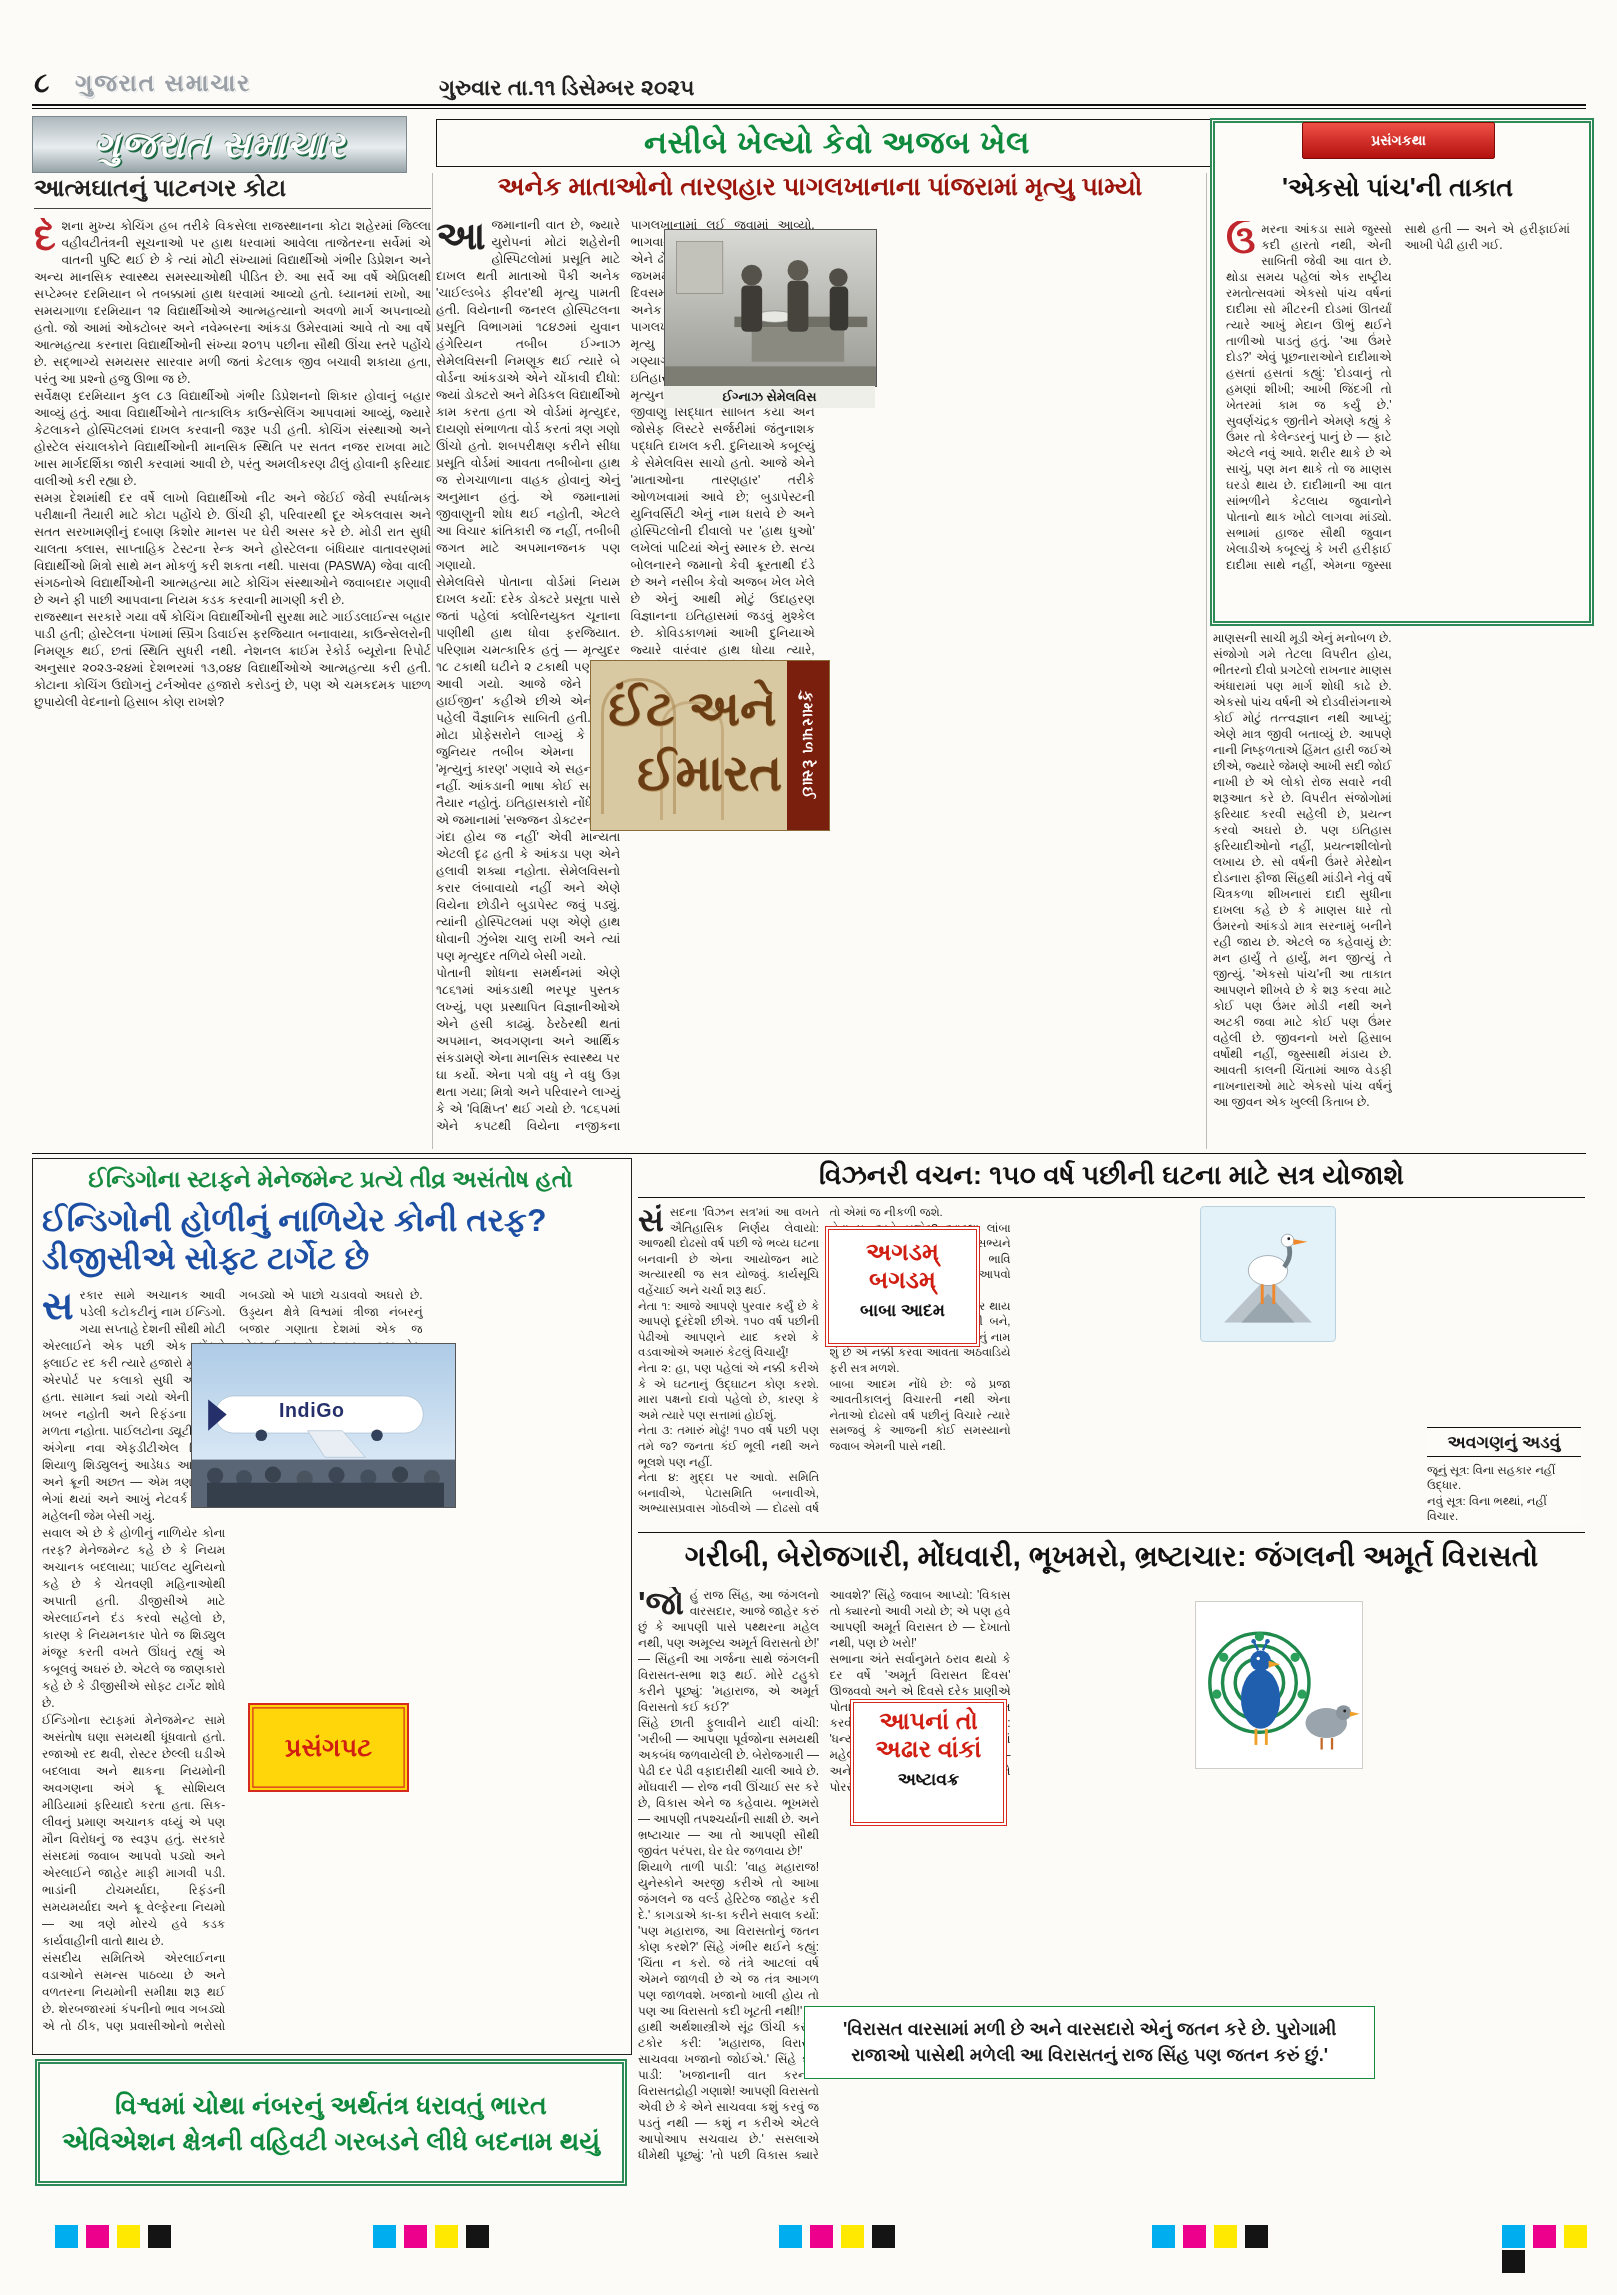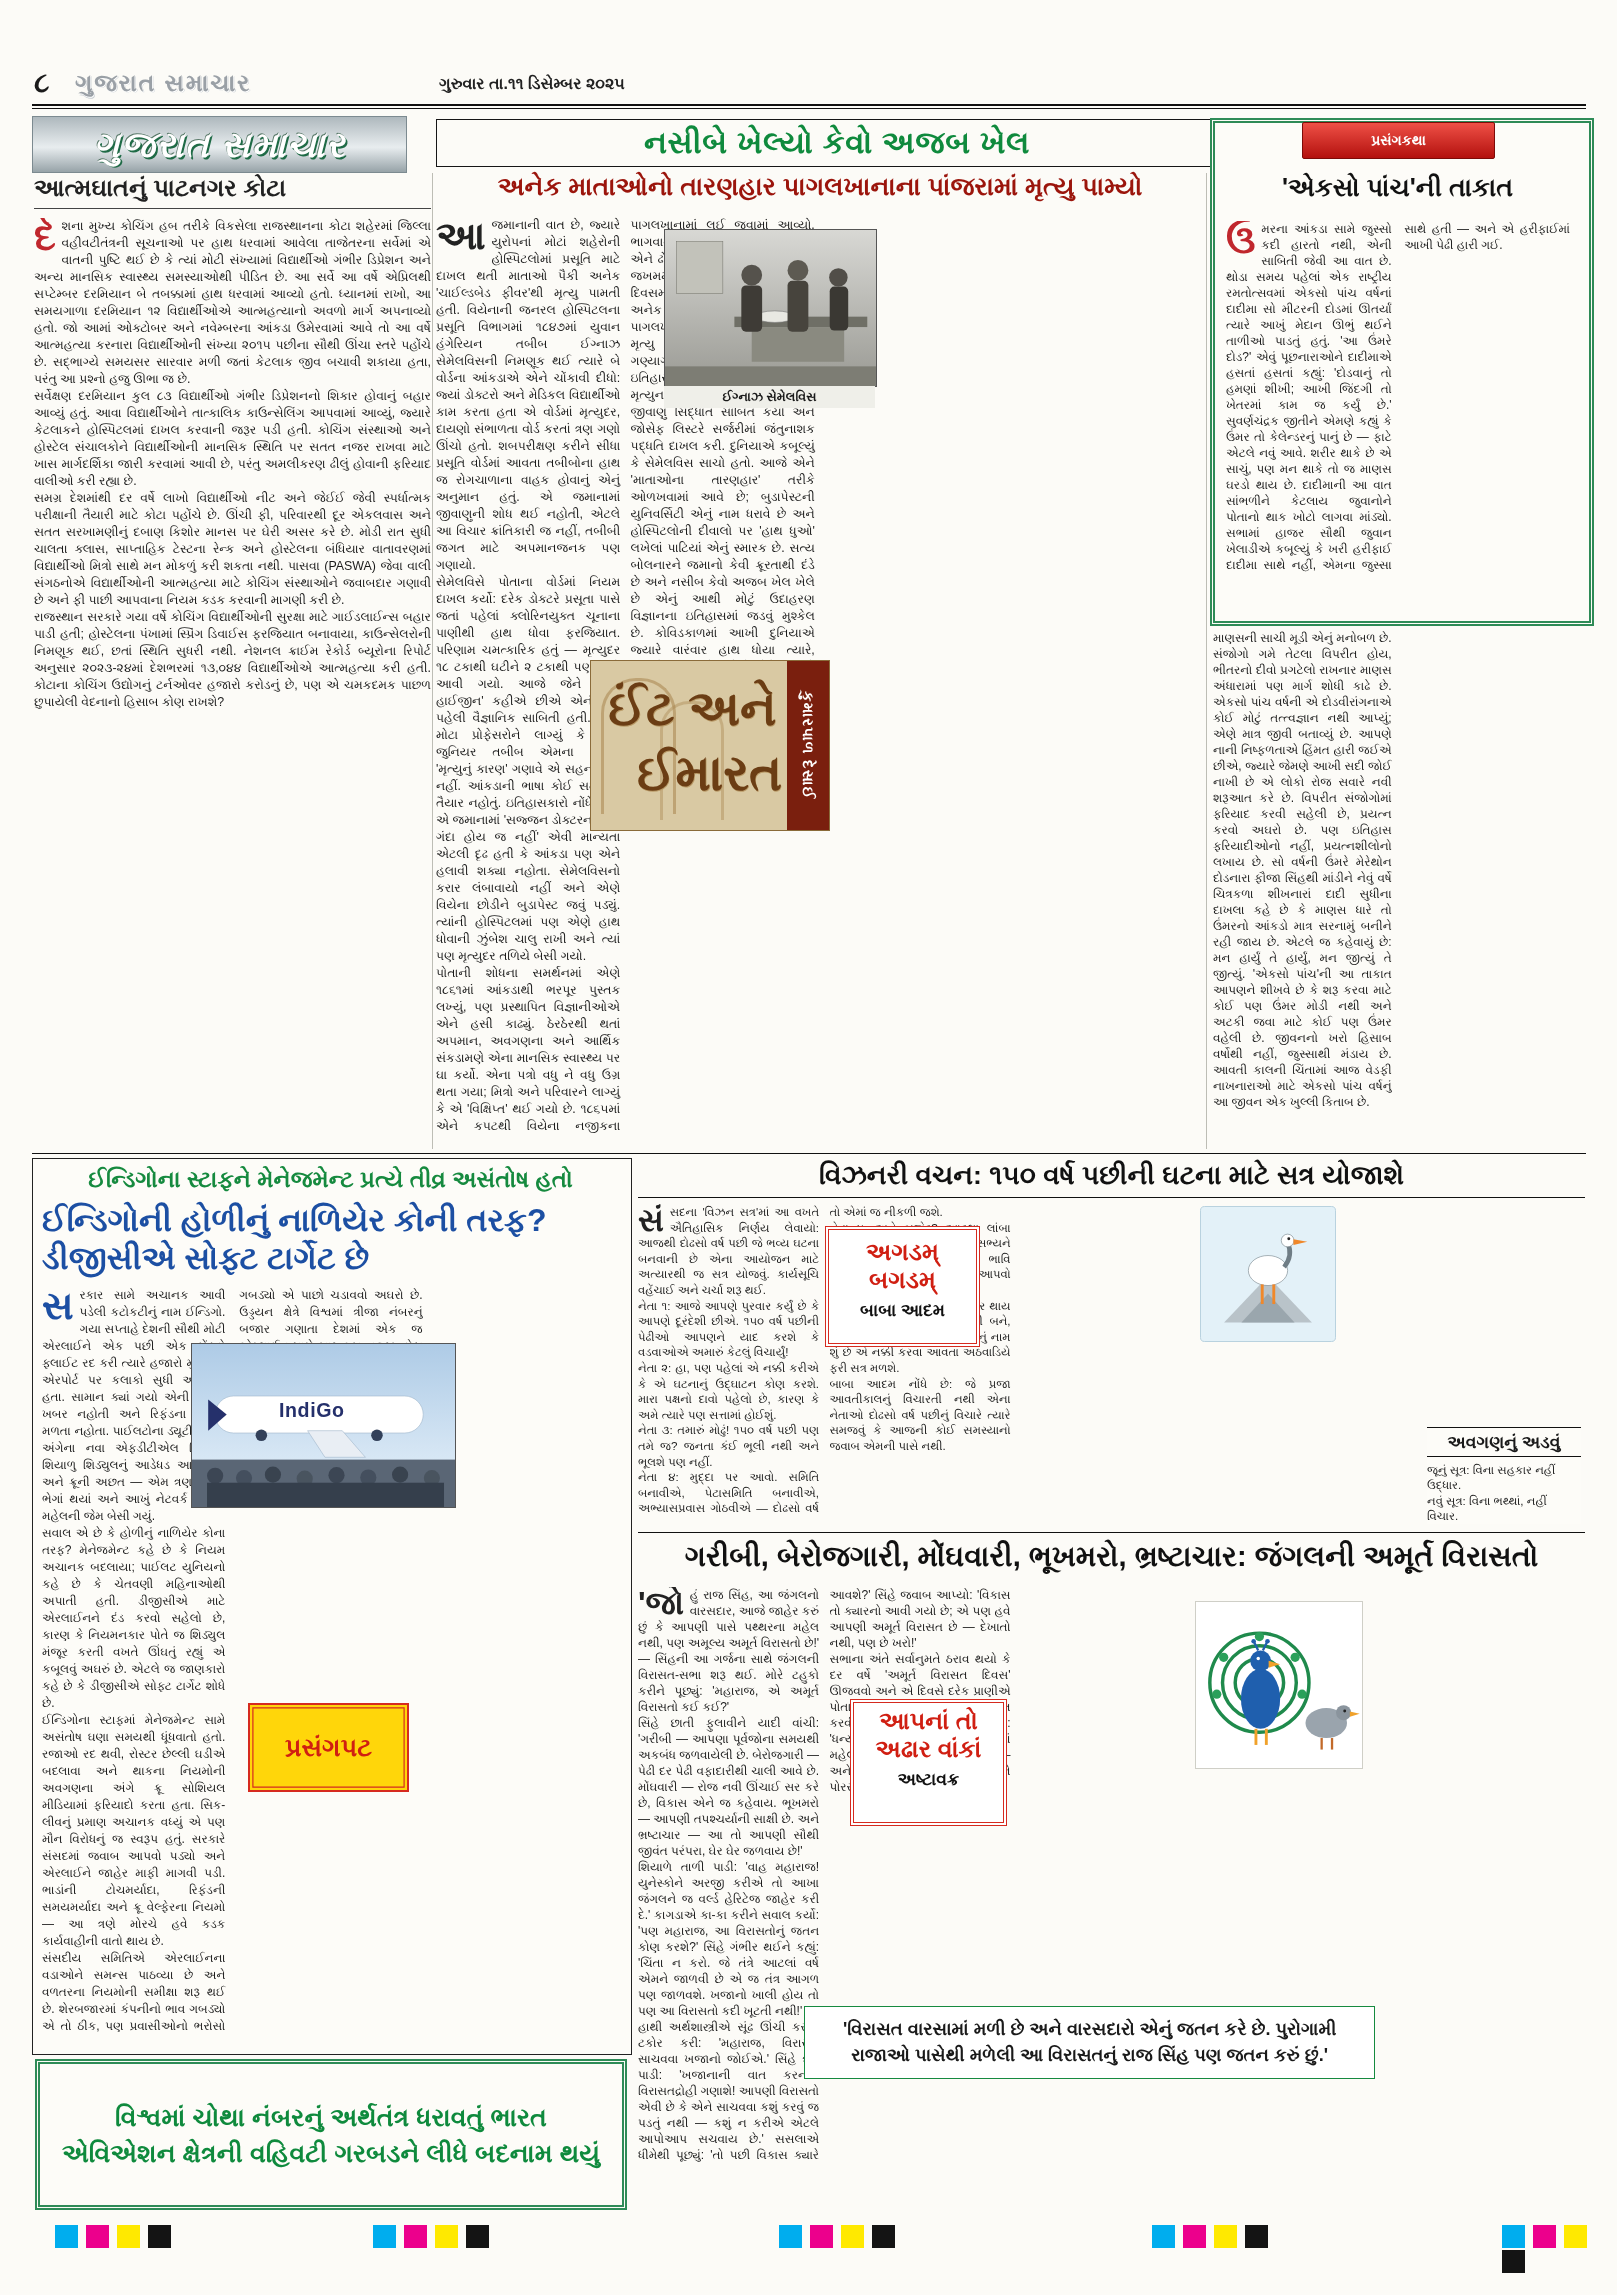--- a/index.html
+++ b/index.html
@@ -44,21 +44,21 @@
              display:flex;align-items:center;justify-content:center;text-align:center;padding:3.5px 11.6px;}
   .boxhead-red{color:#d01f12;font-weight:bold;font-size:24px;line-height:28px;text-align:center;}
 </style>
 </head>
 <body>
 
 <div class="page">
 
   <div class="abs bold" style="left:34px;top:67px;font-size:28px;">૮</div>
   <div class="abs bold" style="left:75px;top:69px;font-size:24px;color:#9aa0a6;text-shadow:0.6px 0.6px 0 #fff,1.2px 1.2px 0 #c9ced2;letter-spacing:1.7px;">ગુજરાત સમાચાર</div>
-  <div class="abs" style="left:439px;top:75px;font-size:16px;font-weight:bold;color:#222;">ગુરુવાર તા.૧૧ ડિસેમ્બર ૨૦૨૫</div>
+  <div class="abs" style="left:439px;top:75px;font-size:22px;font-weight:bold;color:#222;">ગુરુવાર તા.૧૧ ડિસેમ્બર ૨૦૨૫</div>
   <div class="abs rule" style="left:32px;top:104px;width:1554px;height:1.7px;"></div>
   <div class="abs rule" style="left:32px;top:108px;width:1554px;height:0.6px;"></div>
 
   <div class="abs masthead" style="left:32px;top:116px;width:373px;height:55px;">ગુજરાત સમાચાર</div>
 
   <div class="abs banner" style="left:436px;top:119px;width:768px;height:46px;">નસીબે ખેલ્યો કેવો અજબ ખેલ</div>
 
   <div class="abs bold" style="left:34px;top:174px;width:397px;font-size:24px;color:#222;border-bottom:1.2px solid #444;padding-bottom:5.8px;">આત્મઘાતનું પાટનગર કોટા</div>
   <div class="abs just body-txt" style="left:34px;top:218px;width:397px;height:929px;overflow:hidden;">
     <span class="dc red">દે</span><span class="pre">શના મુખ્ય કોચિંગ હબ તરીકે વિકસેલા રાજસ્થાનના કોટા શહેરમાં જિલ્લા વહીવટીતંત્રની સૂચનાઓ પર હાથ ધરવામાં આવેલા તાજેતરના સર્વેમાં એ વાતની પુષ્ટિ થઈ છે કે ત્યાં મોટી સંખ્યામાં વિદ્યાર્થીઓ ગંભીર ડિપ્રેશન અને અન્ય માનસિક સ્વાસ્થ્ય સમસ્યાઓથી પીડિત છે. આ સર્વે આ વર્ષે એપ્રિલથી સપ્ટેમ્બર દરમિયાન બે તબક્કામાં હાથ ધરવામાં આવ્યો હતો. ધ્યાનમાં રાખો, આ સમયગાળા દરમિયાન ૧૨ વિદ્યાર્થીઓએ આત્મહત્યાનો અવળો માર્ગ અપનાવ્યો હતો. જો આમાં ઓક્ટોબર અને નવેમ્બરના આંકડા ઉમેરવામાં આવે તો આ વર્ષે આત્મહત્યા કરનારા વિદ્યાર્થીઓની સંખ્યા ૨૦૧૫ પછીના સૌથી ઊંચા સ્તરે પહોંચે છે. સદ્ભાગ્યે સમયસર સારવાર મળી જતાં કેટલાક જીવ બચાવી શકાયા હતા, પરંતુ આ પ્રશ્નો હજુ ઊભા જ છે.
@@ -157,21 +157,21 @@
         <circle cx="305" cy="231" r="14" fill="#444f5e"></circle>
       <circle cx="360" cy="226" r="14" fill="#39434f"></circle>
         <circle cx="415" cy="232" r="14" fill="#49545f"></circle>
       <rect x="26" y="240" width="410" height="42" fill="#353f4c"></rect>
     </svg>
     <div class="abs bold" style="left:87px;top:55px;font-size:19.6px;color:#25306b;letter-spacing:0.6px;">IndiGo</div>
   </div>
 
   <div class="abs yellow-box" style="left:248px;top:1703px;width:157px;height:85px;z-index:3;">પ્રસંગપટ</div>
 
-  <div class="abs green-double center pre" style="left:35px;top:2059px;width:592px;height:151px;background:#fdfcf8;display:flex;align-items:center;justify-content:center;font-weight:bold;font-size:25.4px;line-height:36px;color:#0f8a3d;padding:0 17.3px;box-sizing:border-box;">વિશ્વમાં ચોથા નંબરનું અર્થતંત્ર ધરાવતું ભારત એવિએશન ક્ષેત્રની વહિવટી ગરબડને લીધે બદનામ થયું</div>
+  <div class="abs green-double center pre" style="left:35px;top:2059px;width:592px;height:127px;background:#fdfcf8;display:flex;align-items:center;justify-content:center;font-weight:bold;font-size:25.4px;line-height:36px;color:#0f8a3d;padding:0 17.3px;box-sizing:border-box;">વિશ્વમાં ચોથા નંબરનું અર્થતંત્ર ધરાવતું ભારત એવિએશન ક્ષેત્રની વહિવટી ગરબડને લીધે બદનામ થયું</div>
 
   <div class="abs bold center" style="left:638px;top:1160px;width:947px;font-size:26.6px;color:#111;">વિઝનરી વચન: ૧૫૦ વર્ષ પછીની ઘટના માટે સત્ર યોજાશે</div>
   <div class="abs rule" style="left:638px;top:1197px;width:947px;height:0.6px;"></div>
   <div class="abs just cols5" style="left:638px;top:1204px;width:947px;height:322px;font-size:11.6px;line-height:15.6px;overflow:hidden;">
     <span class="dc dark" style="font-size:32px;line-height:30px;">સં</span><span class="pre">સદના 'વિઝન સત્ર'માં આ વખતે ઐતિહાસિક નિર્ણય લેવાયો: આજથી દોઢસો વર્ષ પછી જે ભવ્ય ઘટના બનવાની છે એના આયોજન માટે અત્યારથી જ સત્ર યોજવું. કાર્યસૂચિ વહેંચાઈ અને ચર્ચા શરૂ થઈ.
 નેતા ૧: આજે આપણે પુરવાર કર્યું છે કે આપણે દૂરંદેશી છીએ. ૧૫૦ વર્ષ પછીની પેઢીઓ આપણને યાદ કરશે કે વડવાઓએ અમારું કેટલું વિચાર્યું!
 નેતા ૨: હા, પણ પહેલાં એ નક્કી કરીએ કે એ ઘટનાનું ઉદ્ઘાટન કોણ કરશે. મારા પક્ષનો દાવો પહેલો છે, કારણ કે અમે ત્યારે પણ સત્તામાં હોઈશું.
 નેતા ૩: તમારું મોઢું! ૧૫૦ વર્ષ પછી પણ તમે જ? જનતા કંઈ ભૂલી નથી અને ભૂલશે પણ નહીં.
 નેતા ૪: મુદ્દા પર આવો. સમિતિ બનાવીએ, પેટાસમિતિ બનાવીએ, અભ્યાસપ્રવાસ ગોઠવીએ — દોઢસો વર્ષ તો એમાં જ નીકળી જશે.
 નેતા ૫: અને બજેટ? આટલા લાંબા આયોજન માટે દરેક સભ્યને વિદેશપ્રવાસ ફરજિયાત ગણાય. ભાવિ પેઢીના હિતમાં આટલો ભોગ તો આપવો જ પડે.

